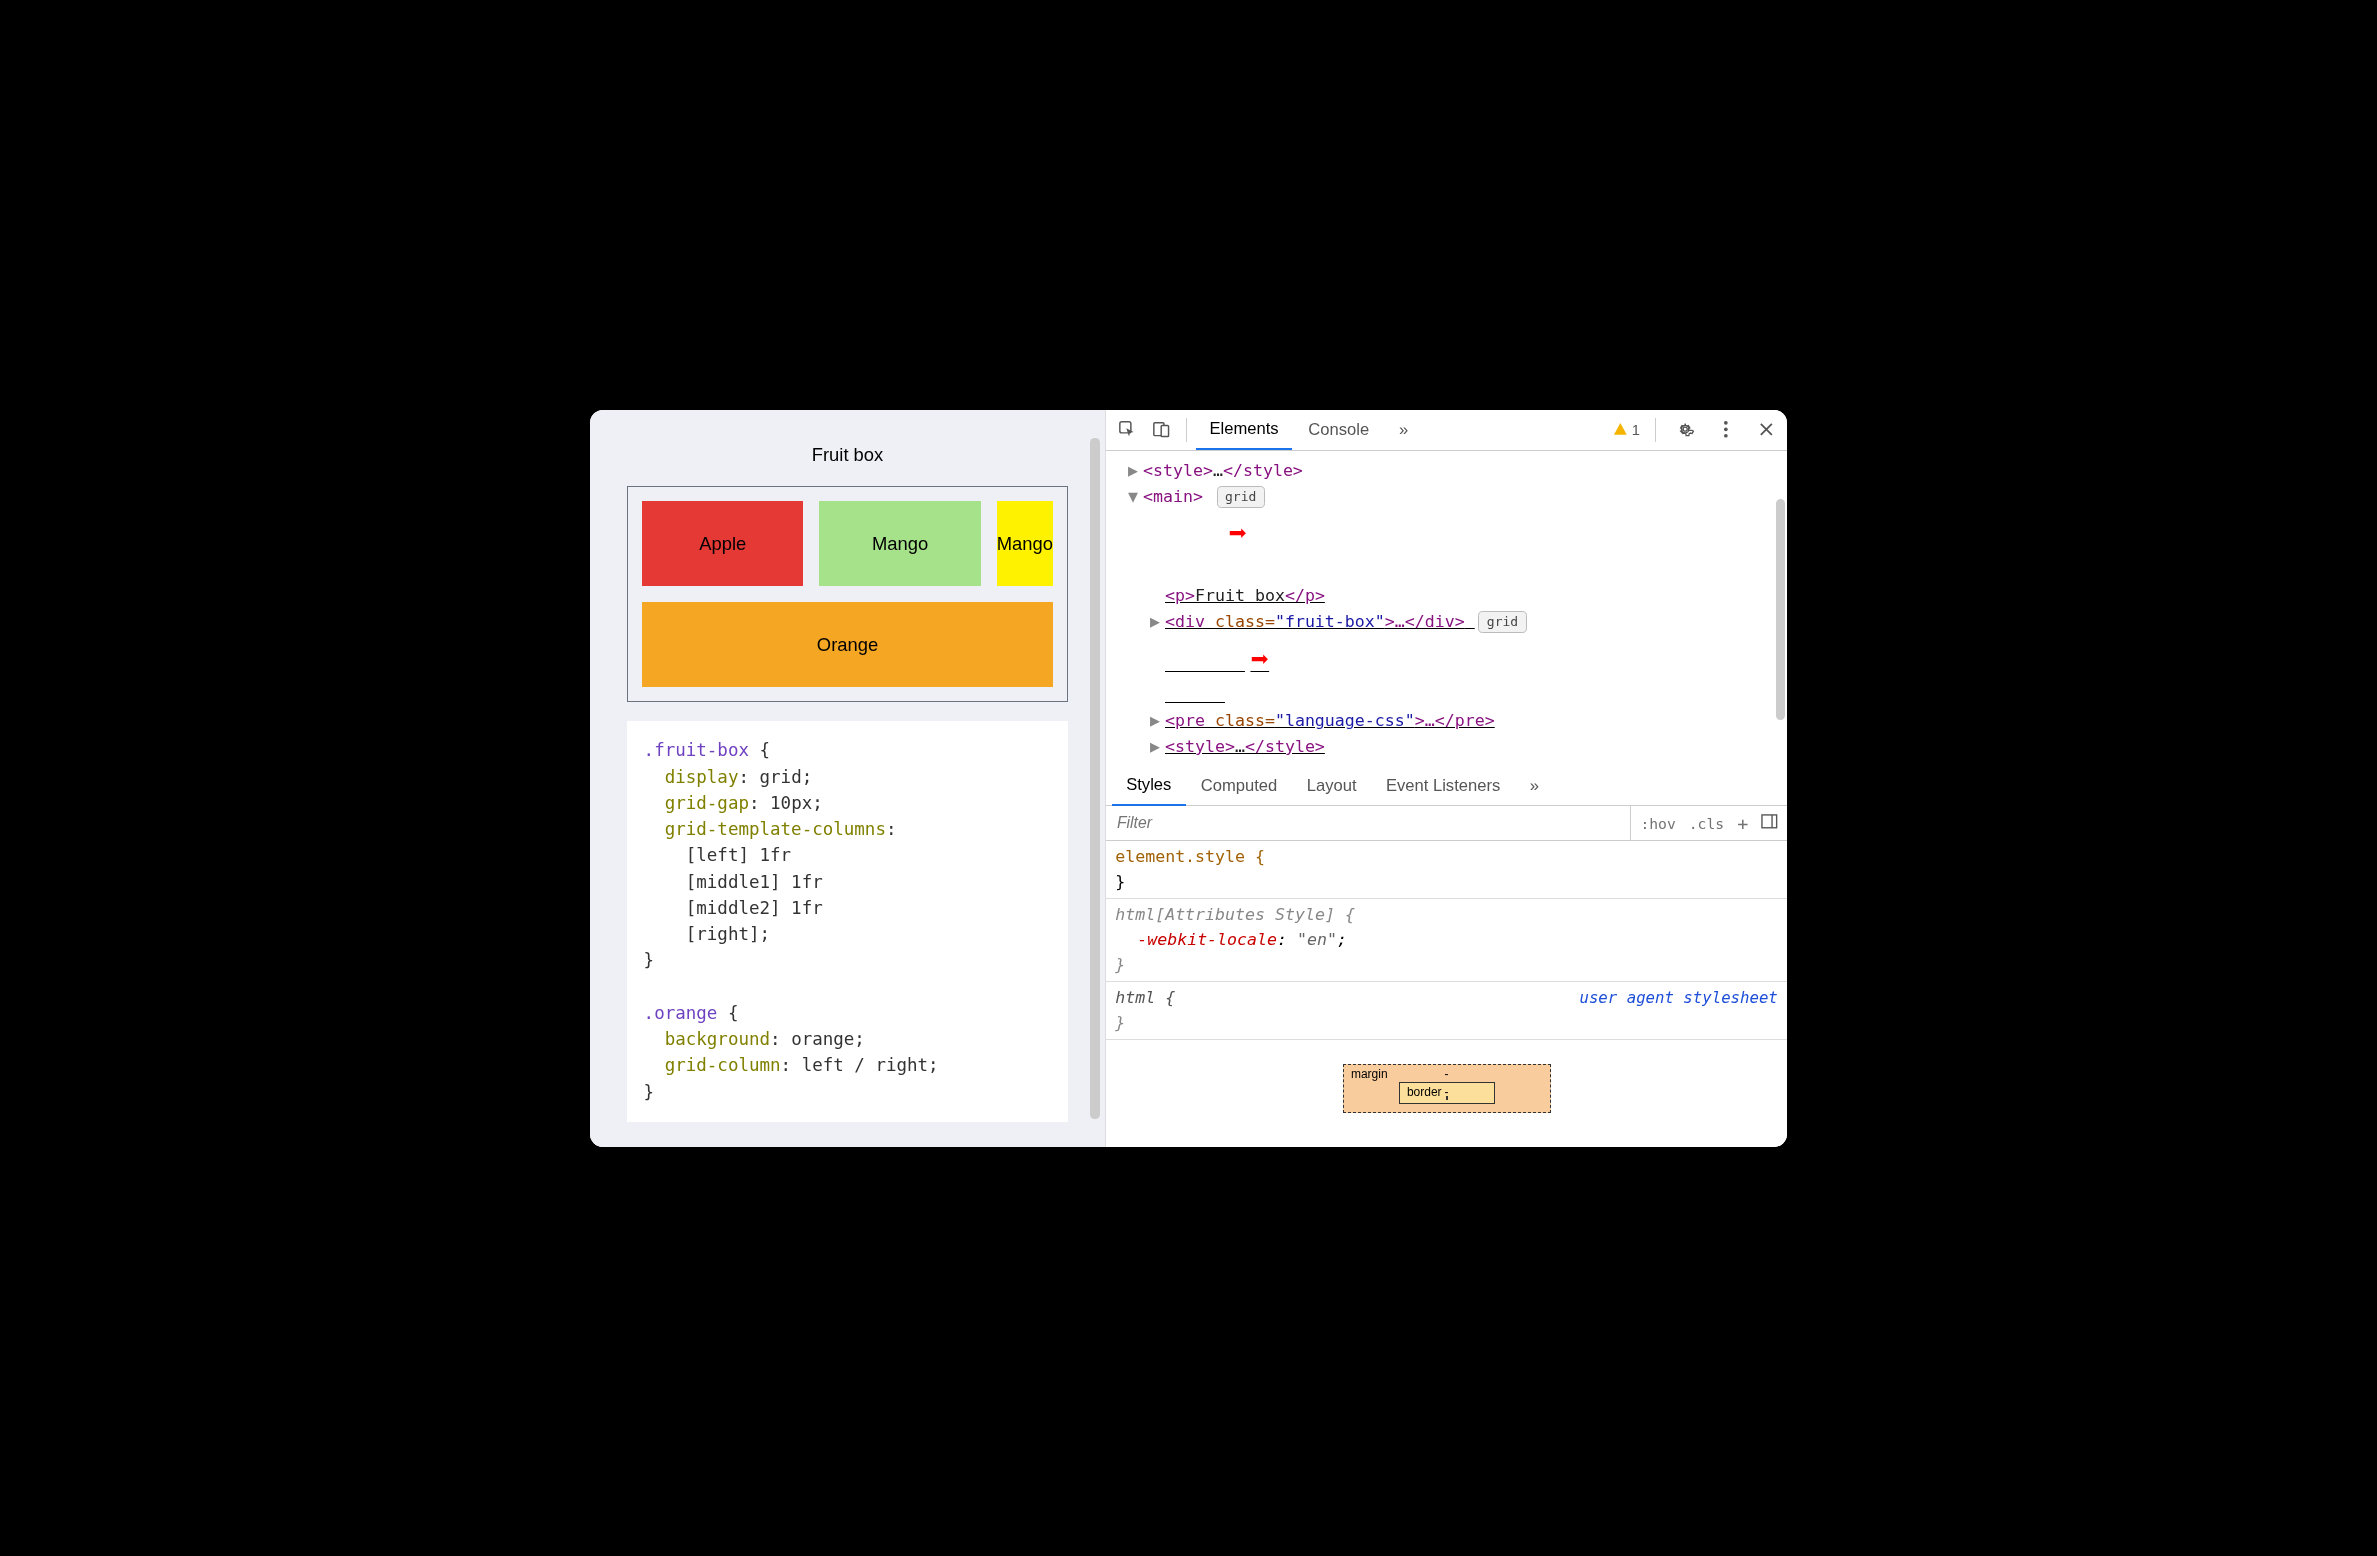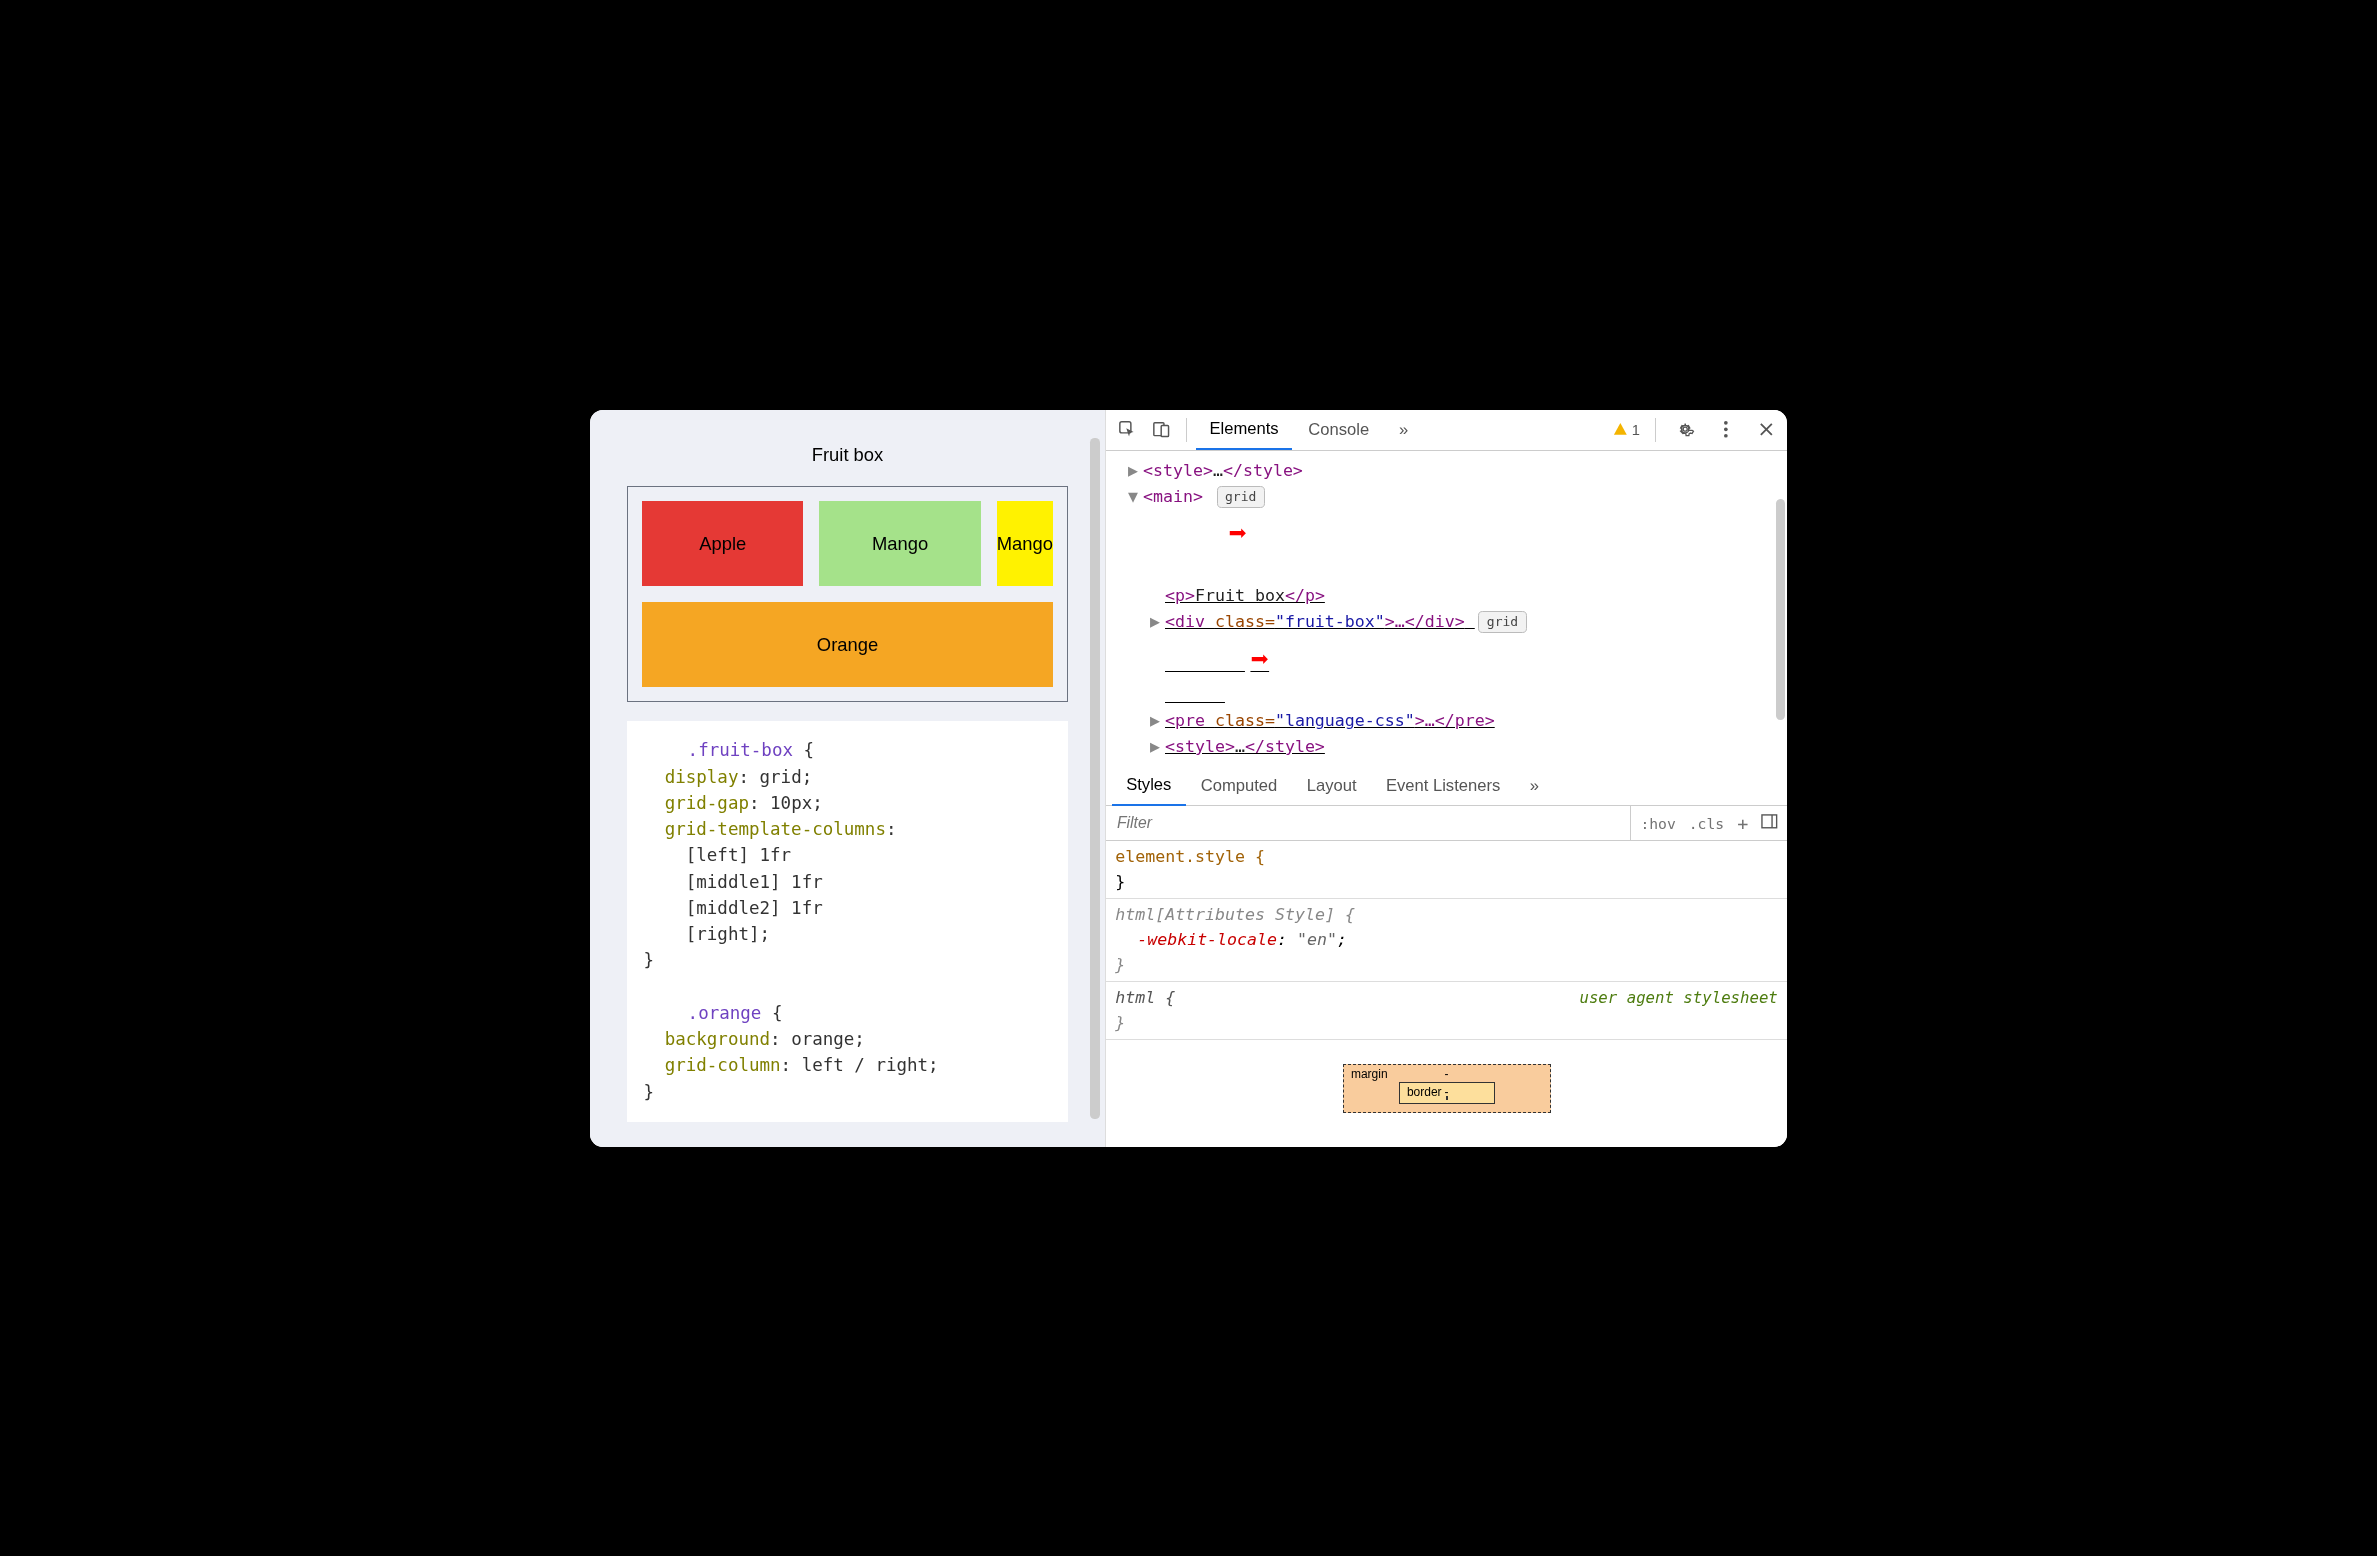--- a/index.html
+++ b/index.html
@@ -57,21 +57,21 @@
   .code-panel {
     background: #fff;
     margin-top: 18.4px;
     padding: 16.6px 9.2px 16.6px 16.6px;
     font-family: ui-monospace, SFMono-Regular, Menlo, monospace;
     font-size: 17.5px;
     line-height: 1.5;
     white-space: pre;
     color: #333;
   }
-  .tok-sel   { color: #6f42c1; margin-left: 44px; }
+  .tok-sel   { color: #6f42c1; }
   .tok-punct { color: #333; }
   .tok-prop  { color: #808000; }
   .tok-val   { color: #333; }
   .tok-num   { color: #333; }
 
   
   .right-pane {
     flex: 1;
     display: flex;
     flex-direction: column;
@@ -222,21 +222,21 @@
     padding: 3.7px 9.2px;
     position: relative;
   }
   .rule-sel { color:#a16207; }
   .rule-sel.italic { font-style: italic; color:#888; }
   .rule-prop { color:#c80000; }
   .rule-val  { color:#333; }
   .rule-val.italic { font-style: italic; color:#666;}
   .rule-source {
     position:absolute; right:9.2px; top:3.7px;
-    font-style: italic; color:#4d7c0f; font-size:15.7px;
+    font-style: italic; color:#1d4ed8; font-size:15.7px;
   }
 
   .boxmodel-wrap {
     display:flex; justify-content:center;
     padding-top: 24px;
   }
   .bm-margin {
     border: 0.9px dashed #333;
     background: #f9cc9d;
     padding: 16.6px 55px 7.4px 55px;

